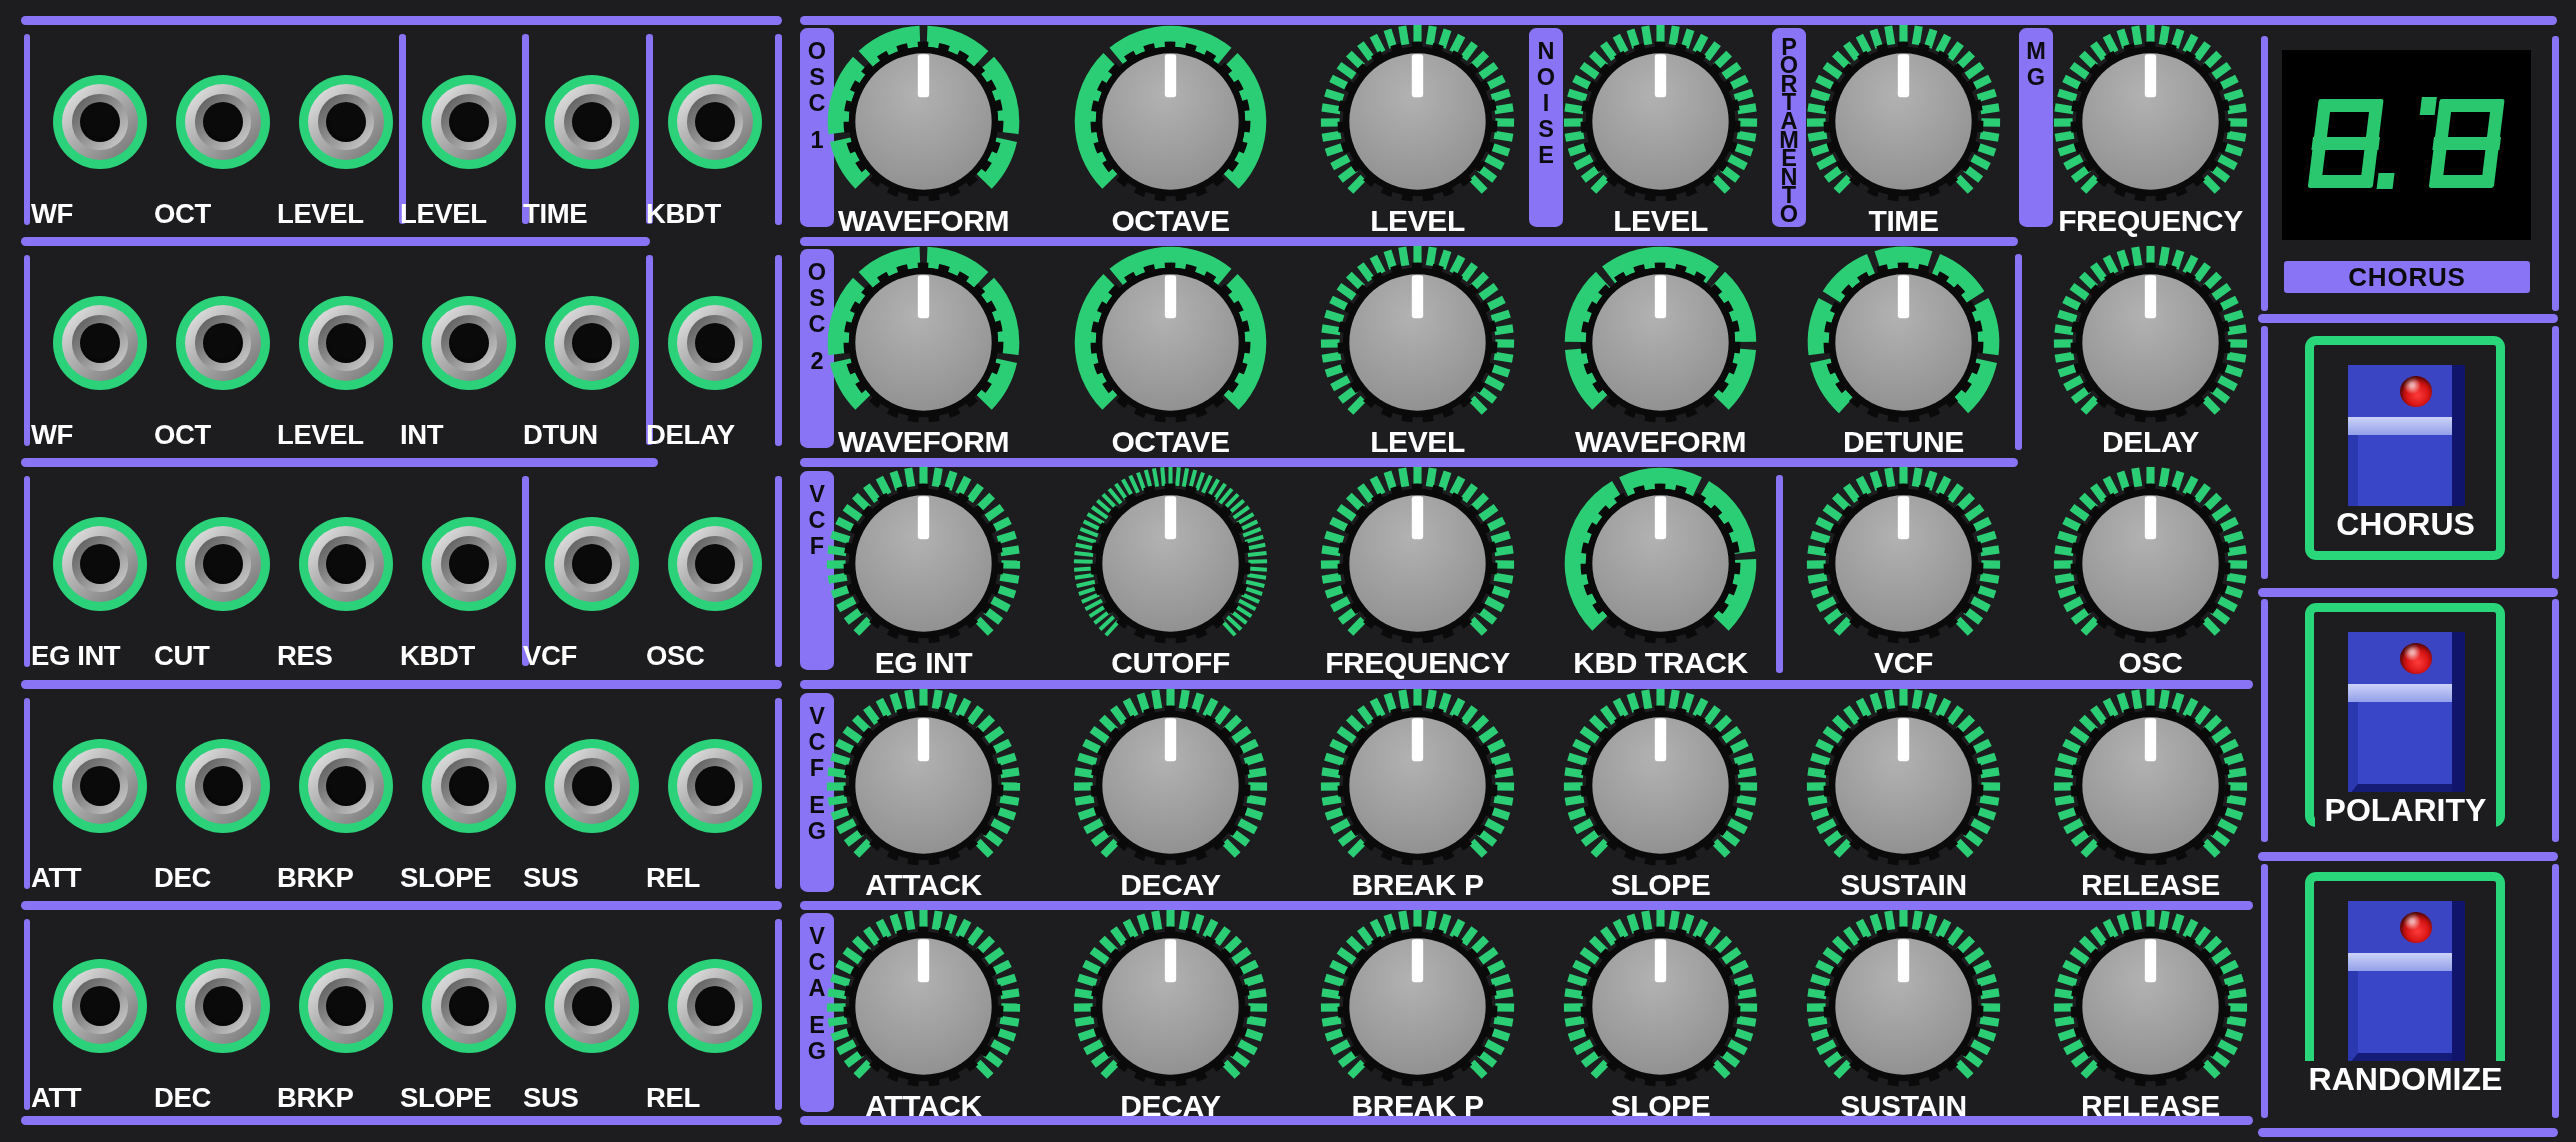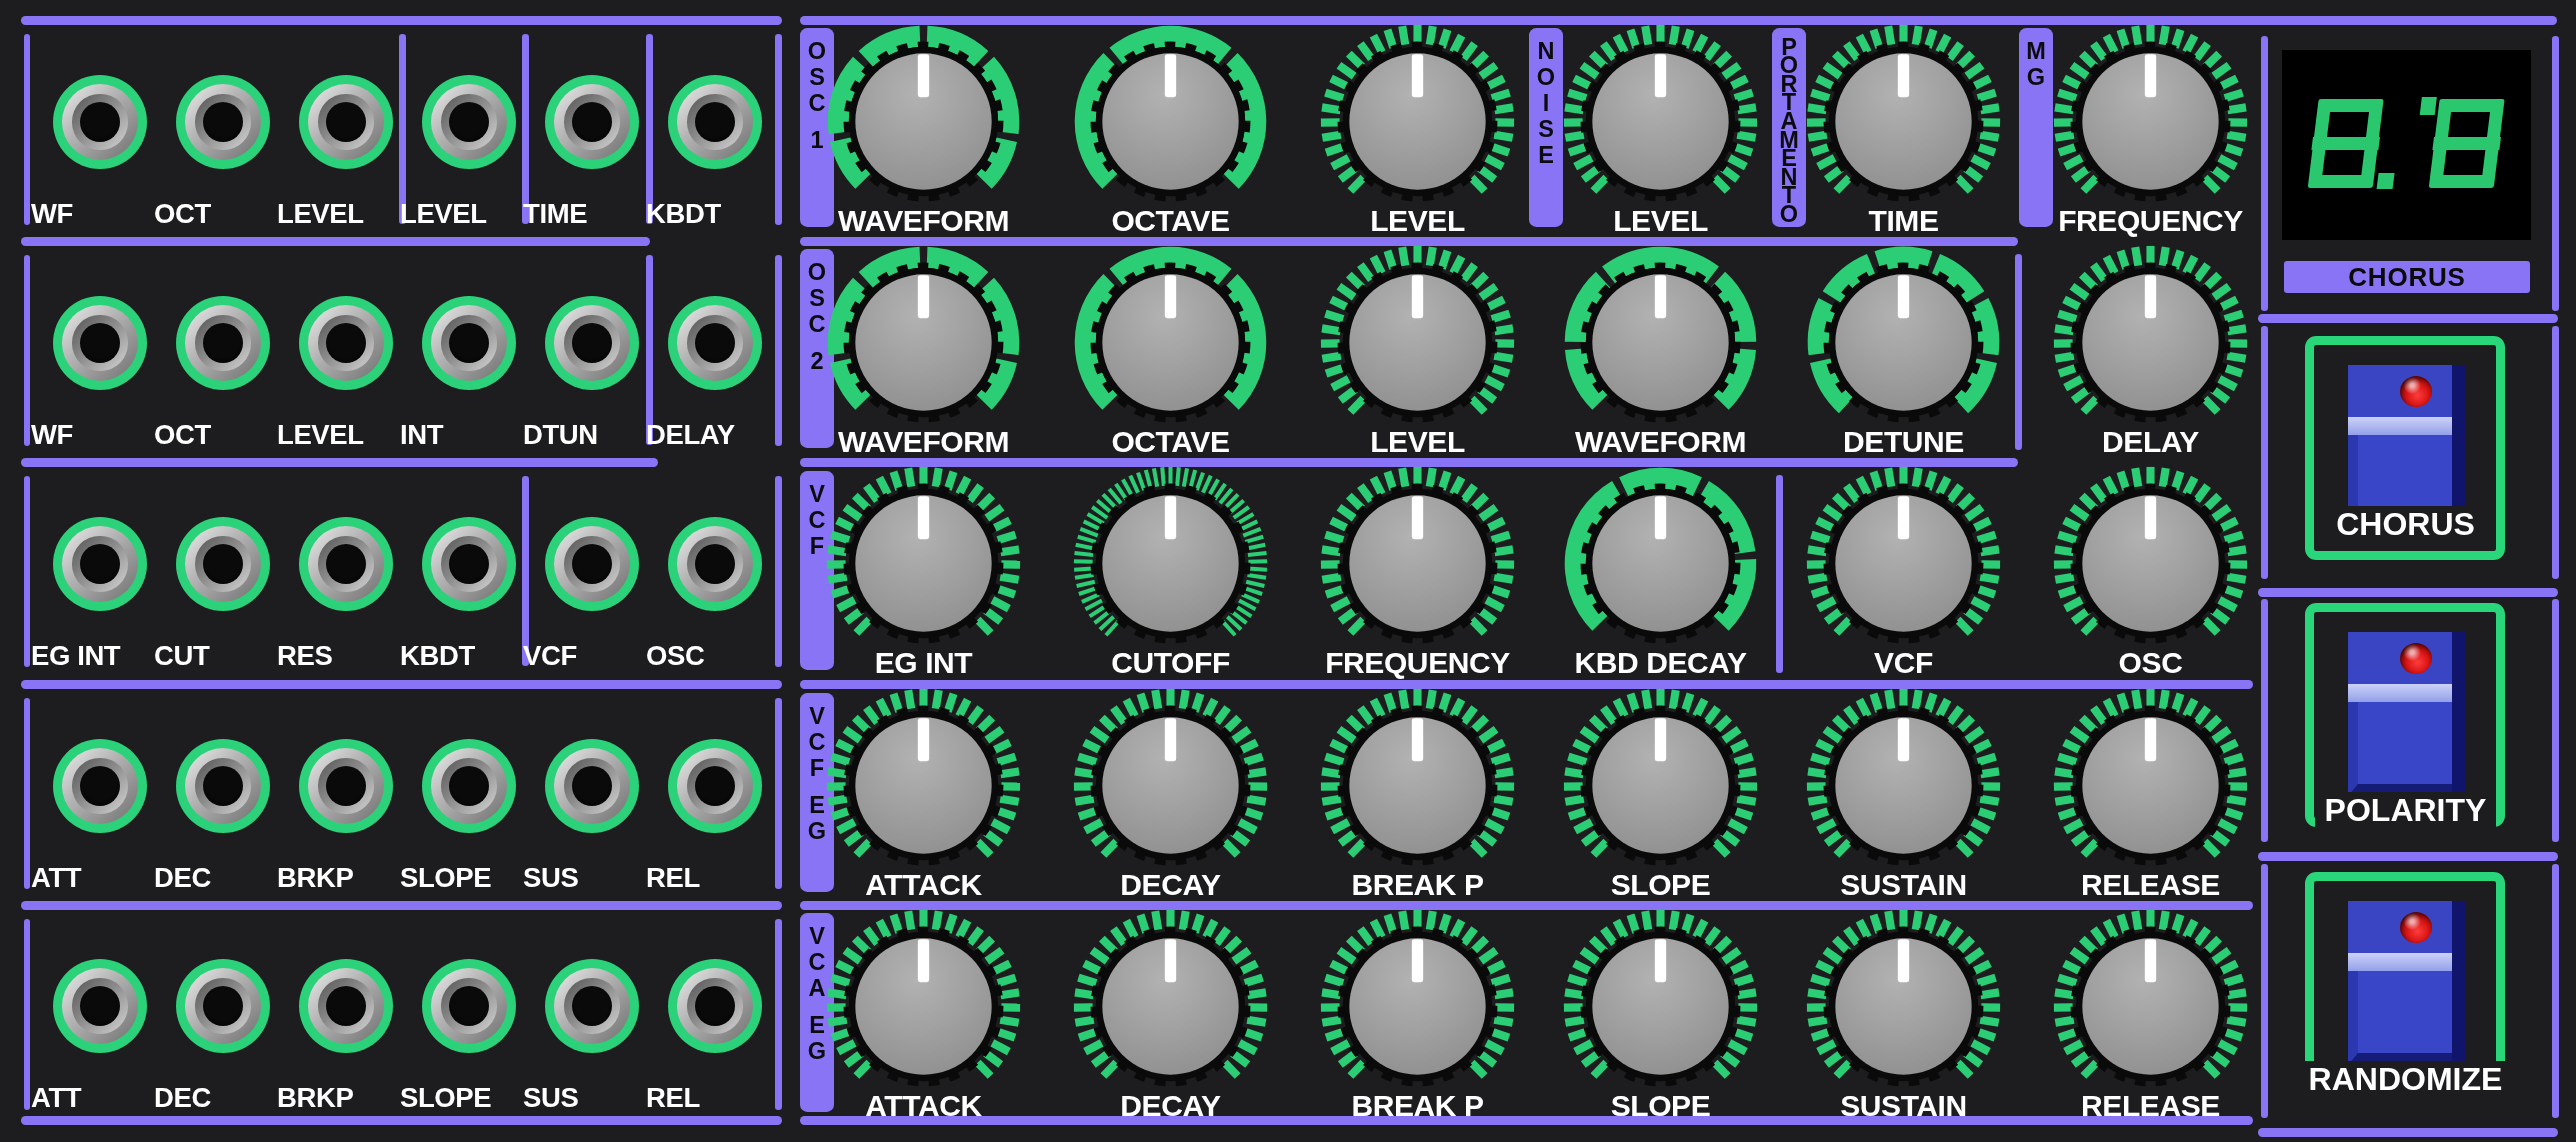--- a/index.html
+++ b/index.html
@@ -870,21 +870,21 @@
         </defs>
     <path d="M46.0 212.9 A118 118 0 0 1 70.3 28.2 L83.4 50.6 A92 92 0 0 0 64.5 194.6 Z" fill="var(--tick_green)"></path>
         <path d="M79.0 23.6 A118 118 0 0 1 181.0 23.6 L169.8 47.0 A92 92 0 0 0 90.2 47.0 Z" fill="var(--tick_green)"></path>
         <path d="M189.7 28.2 A118 118 0 0 1 247.0 114.8 L221.2 118.2 A92 92 0 0 0 176.6 50.6 Z" fill="var(--tick_green)"></path>
         <path d="M247.9 124.6 A118 118 0 0 1 214.0 212.9 L195.5 194.6 A92 92 0 0 0 221.9 125.8 Z" fill="var(--tick_green)"></path>
     <circle cx="130" cy="130" r="92" fill="#0a0a0b"></circle>
     <circle cx="130" cy="130" r="94" fill="none" stroke="#0a0a0b" stroke-width="9" stroke-dasharray="13 12.6"></circle>
     <circle cx="130" cy="130" r="84" fill="url(#kgrad)"></circle>
     <rect x="123" y="47" width="14" height="53" rx="3" fill="#ffffff"></rect>
   </svg></div>
-    <div class="klabel" style="left: 1535px; top: 646px;">KBD DECAY</div>
+    <div class="klabel" style="left: 1535px; top: 646px;">KBD TRACK</div>
     <div class="knob" style="left: 1798px; top: 458px;"><svg width="211" height="211" viewBox="0 0 260 260">
     <defs>
           <radialGradient id="kgrad" cx="45%" cy="30%" r="80%">
       <stop offset="0%" stop-color="#b2b2b2"></stop>
             <stop offset="55%" stop-color="var(--knob_gray)"></stop>
       <stop offset="100%" stop-color="#8d8d8d"></stop>
           </radialGradient>
         </defs>
     <line x1="63.3" y1="199.1" x2="47.3" y2="215.6" stroke="var(--tick_green)" stroke-width="10"></line>
         <line x1="53.3" y1="187.7" x2="34.9" y2="201.5" stroke="var(--tick_green)" stroke-width="10"></line>

